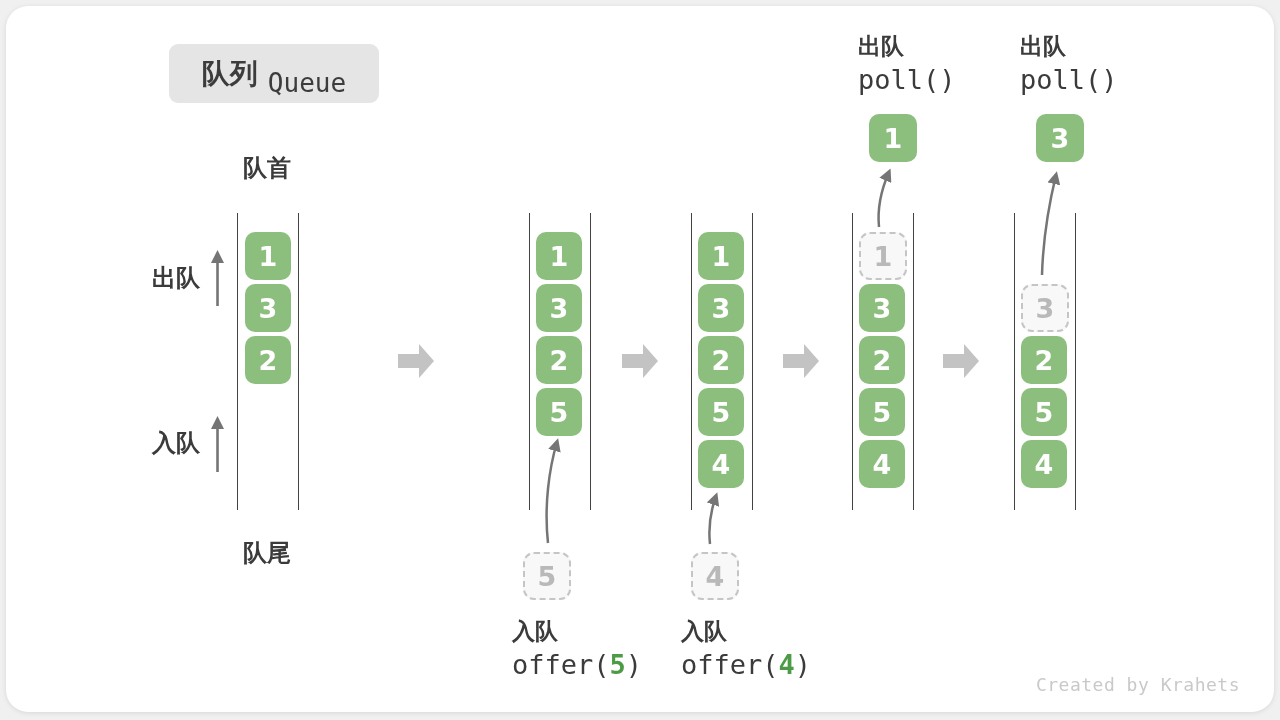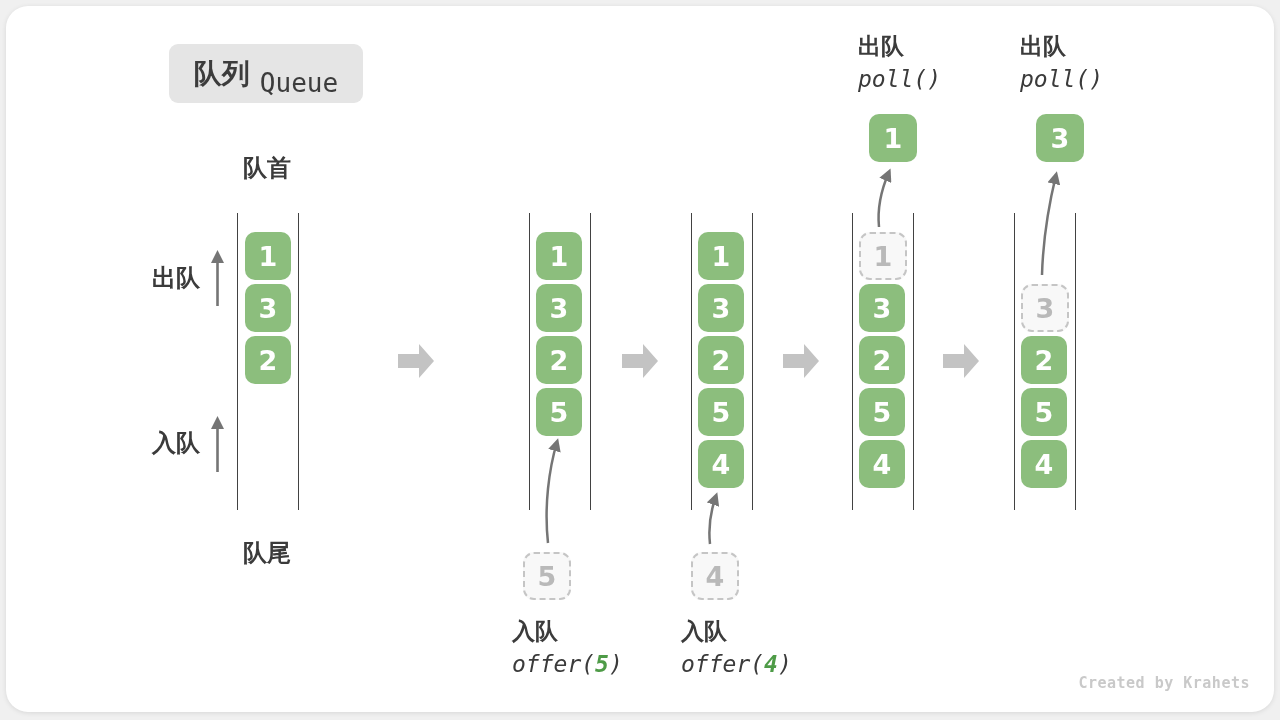--- a/index.html
+++ b/index.html
@@ -9,21 +9,21 @@
     font-family:"Liberation Sans","DejaVu Sans",sans-serif;
     color:var(--text_dark,#3b3b3b);
   }
   .card{
     position:absolute;left:6px;top:6px;right:6px;bottom:8px;
     background:#ffffff;border-radius:22px;
     box-shadow:0 1px 5px rgba(0,0,0,0.10);
   }
   .abs{position:absolute;}
   .title-box{
-    left:169px;top:44px;width:194px;height:59px;
+    left:169px;top:44px;width:210px;height:59px;
     background:#e5e5e5;border-radius:9px;
     display:flex;align-items:center;justify-content:center;gap:10px;
   }
   .title-zh{font-size:28px;font-weight:700;color:#3c3c3c;}
   .title-en{font-family:"DejaVu Sans Mono","Liberation Mono",monospace;font-size:26px;color:#3c3c3c;margin-top:18px;}
   .cn-label{font-size:24px;font-weight:700;color:#3b3b3b;white-space:nowrap;}
   .queue-walls{
     top:213px;height:297px;width:60px;
     border-left:1.6px solid #424242;border-right:1.6px solid #424242;
   }
@@ -49,27 +49,27 @@
   }
   .top-box{
     width:48px;height:48px;border-radius:10px;background:var(--box_green,#8cbe7d);
     color:#fff;display:flex;align-items:center;justify-content:center;
     font-size:27px;font-weight:700;
     font-family:"DejaVu Sans","Liberation Sans",sans-serif;
   }
   .op-label{font-size:23px;font-weight:700;color:#3b3b3b;line-height:33px;white-space:nowrap;}
   .op-code{
     font-family:"DejaVu Sans Mono","Liberation Mono",monospace;
-    font-size:23px;color:#3b3b3b;line-height:33px;white-space:nowrap;font-style:italic;
+    font-size:27px;color:#3b3b3b;line-height:33px;white-space:nowrap;
   }
   .op-code .arg{color:var(--code_green,#4e9b47);font-weight:700;}
   .watermark{
-    right:30px;top:674px;
+    right:40px;top:674px;
     font-family:"DejaVu Sans Mono","Liberation Mono",monospace;
-    font-size:15px;color:var(--watermark_gray,#c9c9c9);letter-spacing:0.5px;font-weight:bold;
+    font-size:18px;color:var(--watermark_gray,#c9c9c9);letter-spacing:0.5px;
   }
   svg.overlay{position:absolute;left:0;top:0;pointer-events:none;}
 </style>
 </head>
 <body>
 
 <div class="card"></div>
 
 <div class="abs title-box">
   <span class="title-zh">队列</span>

